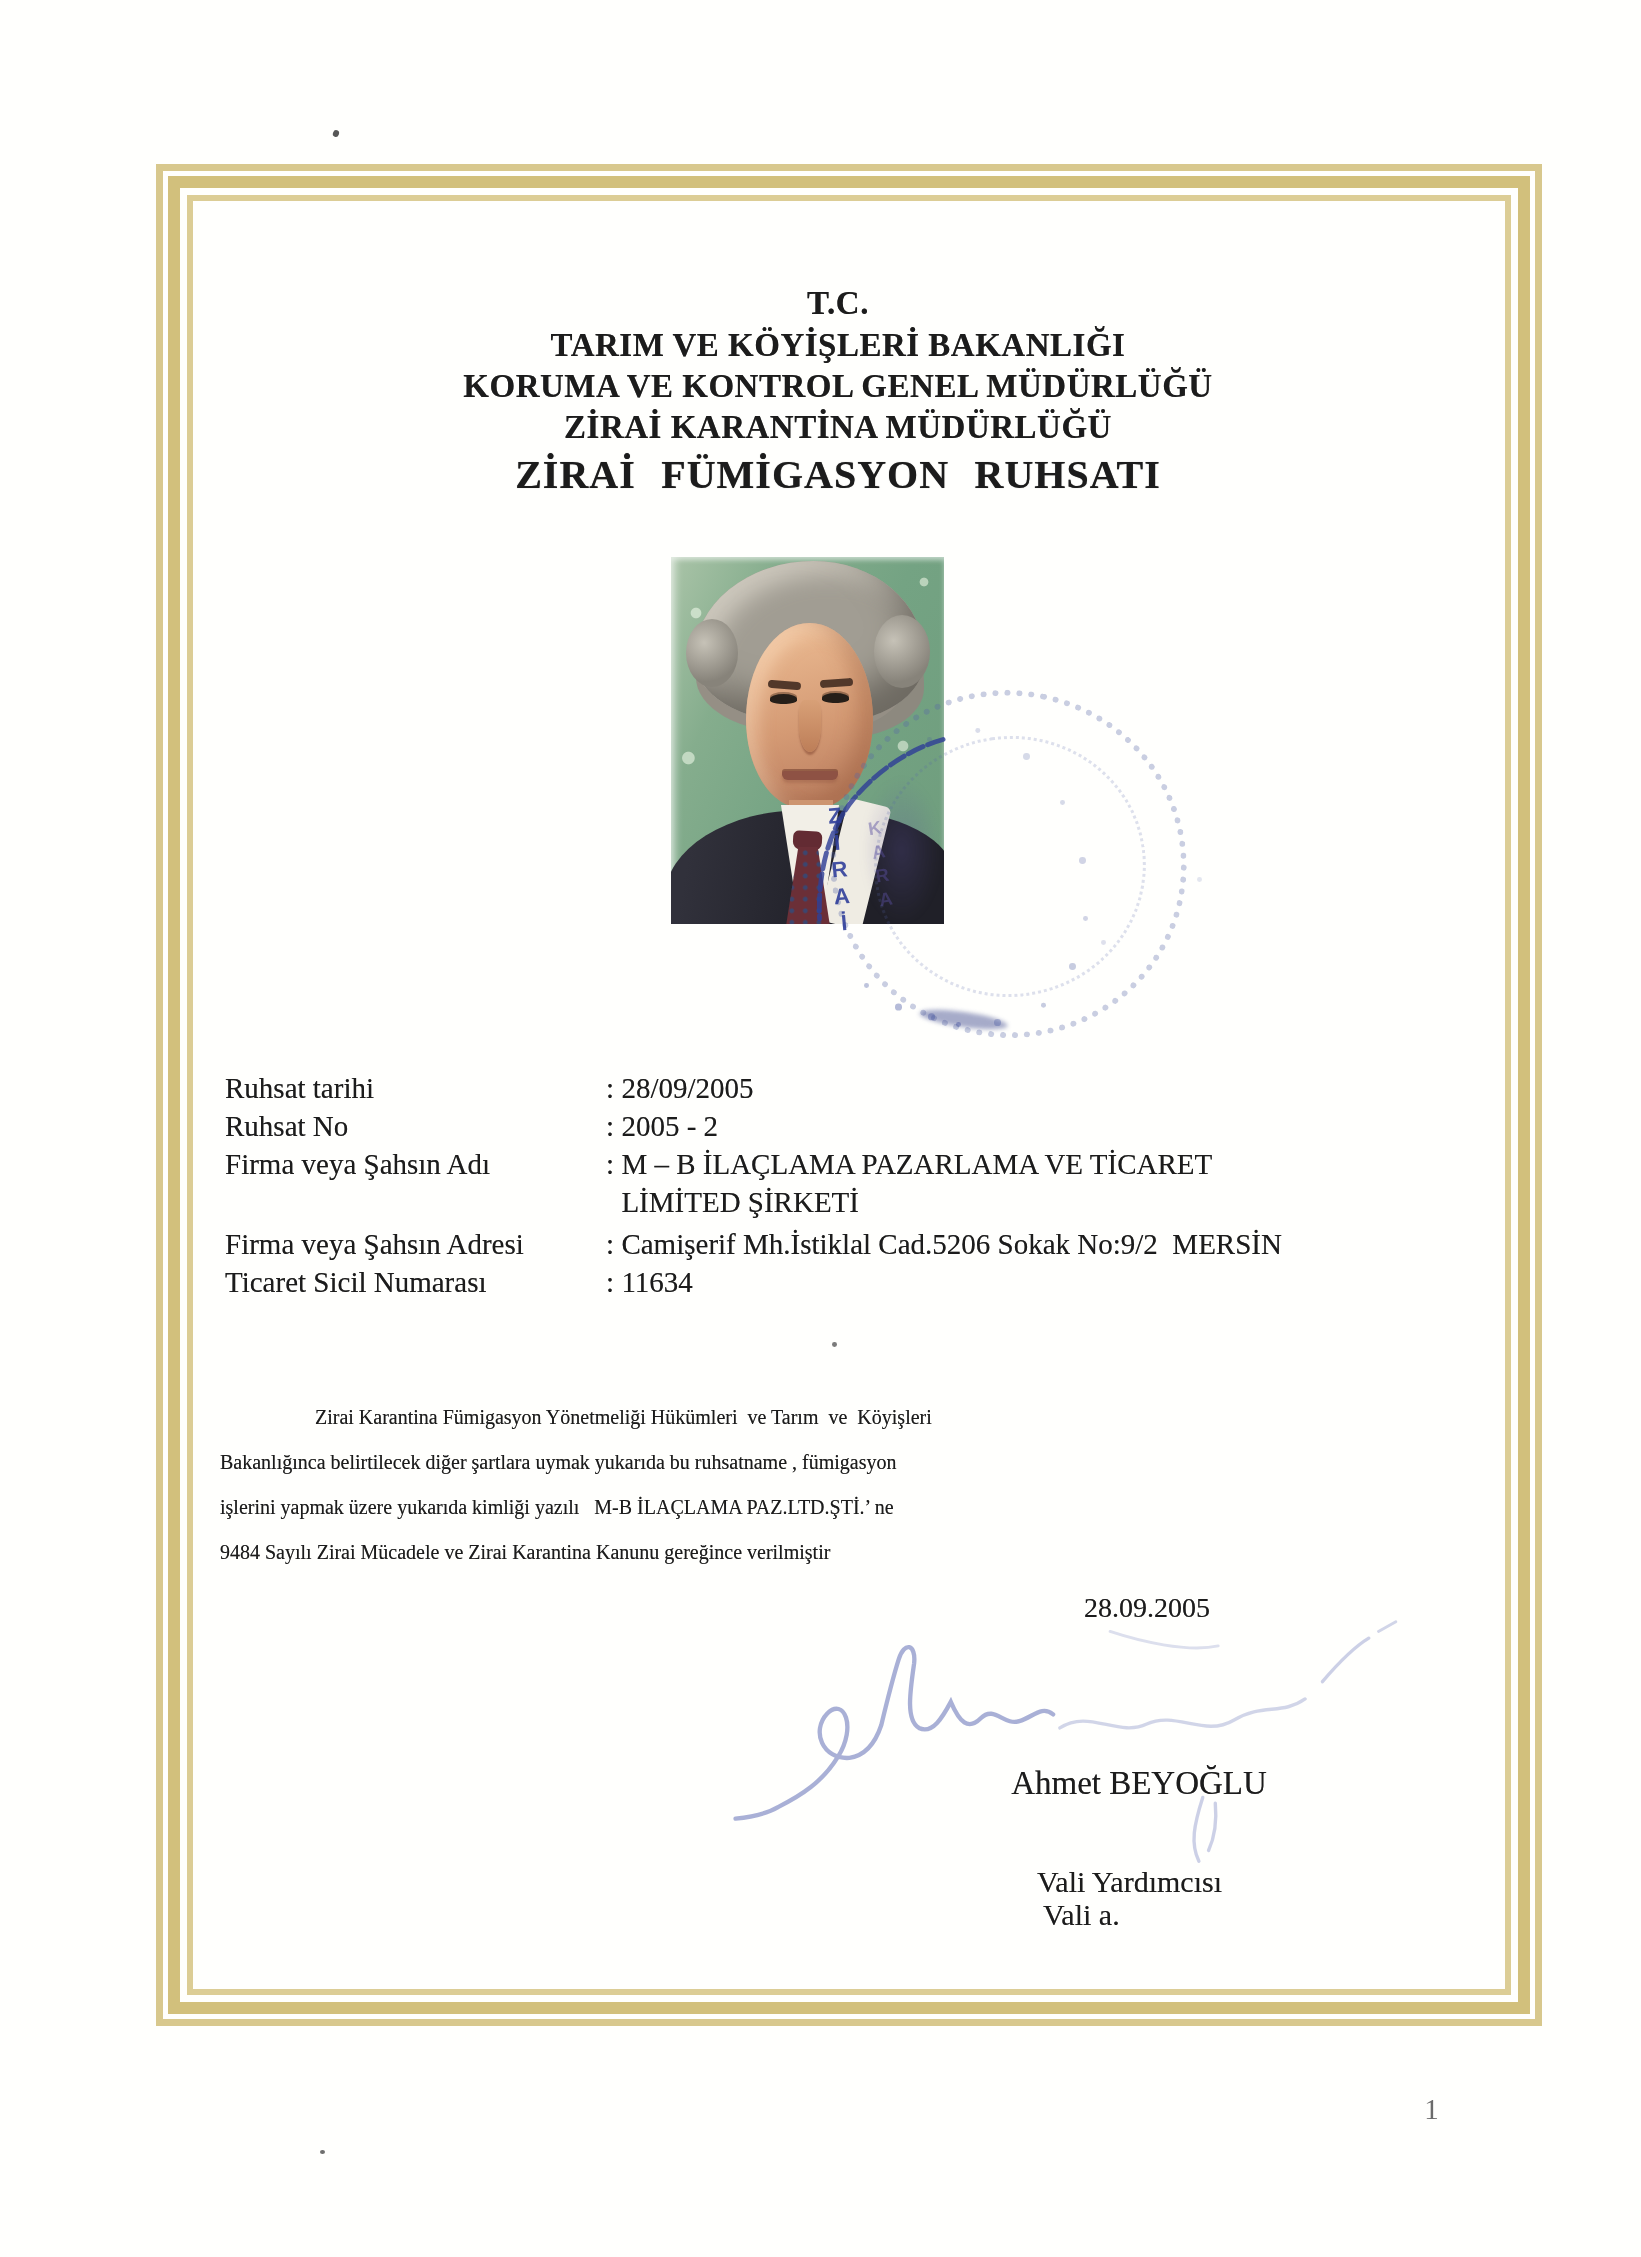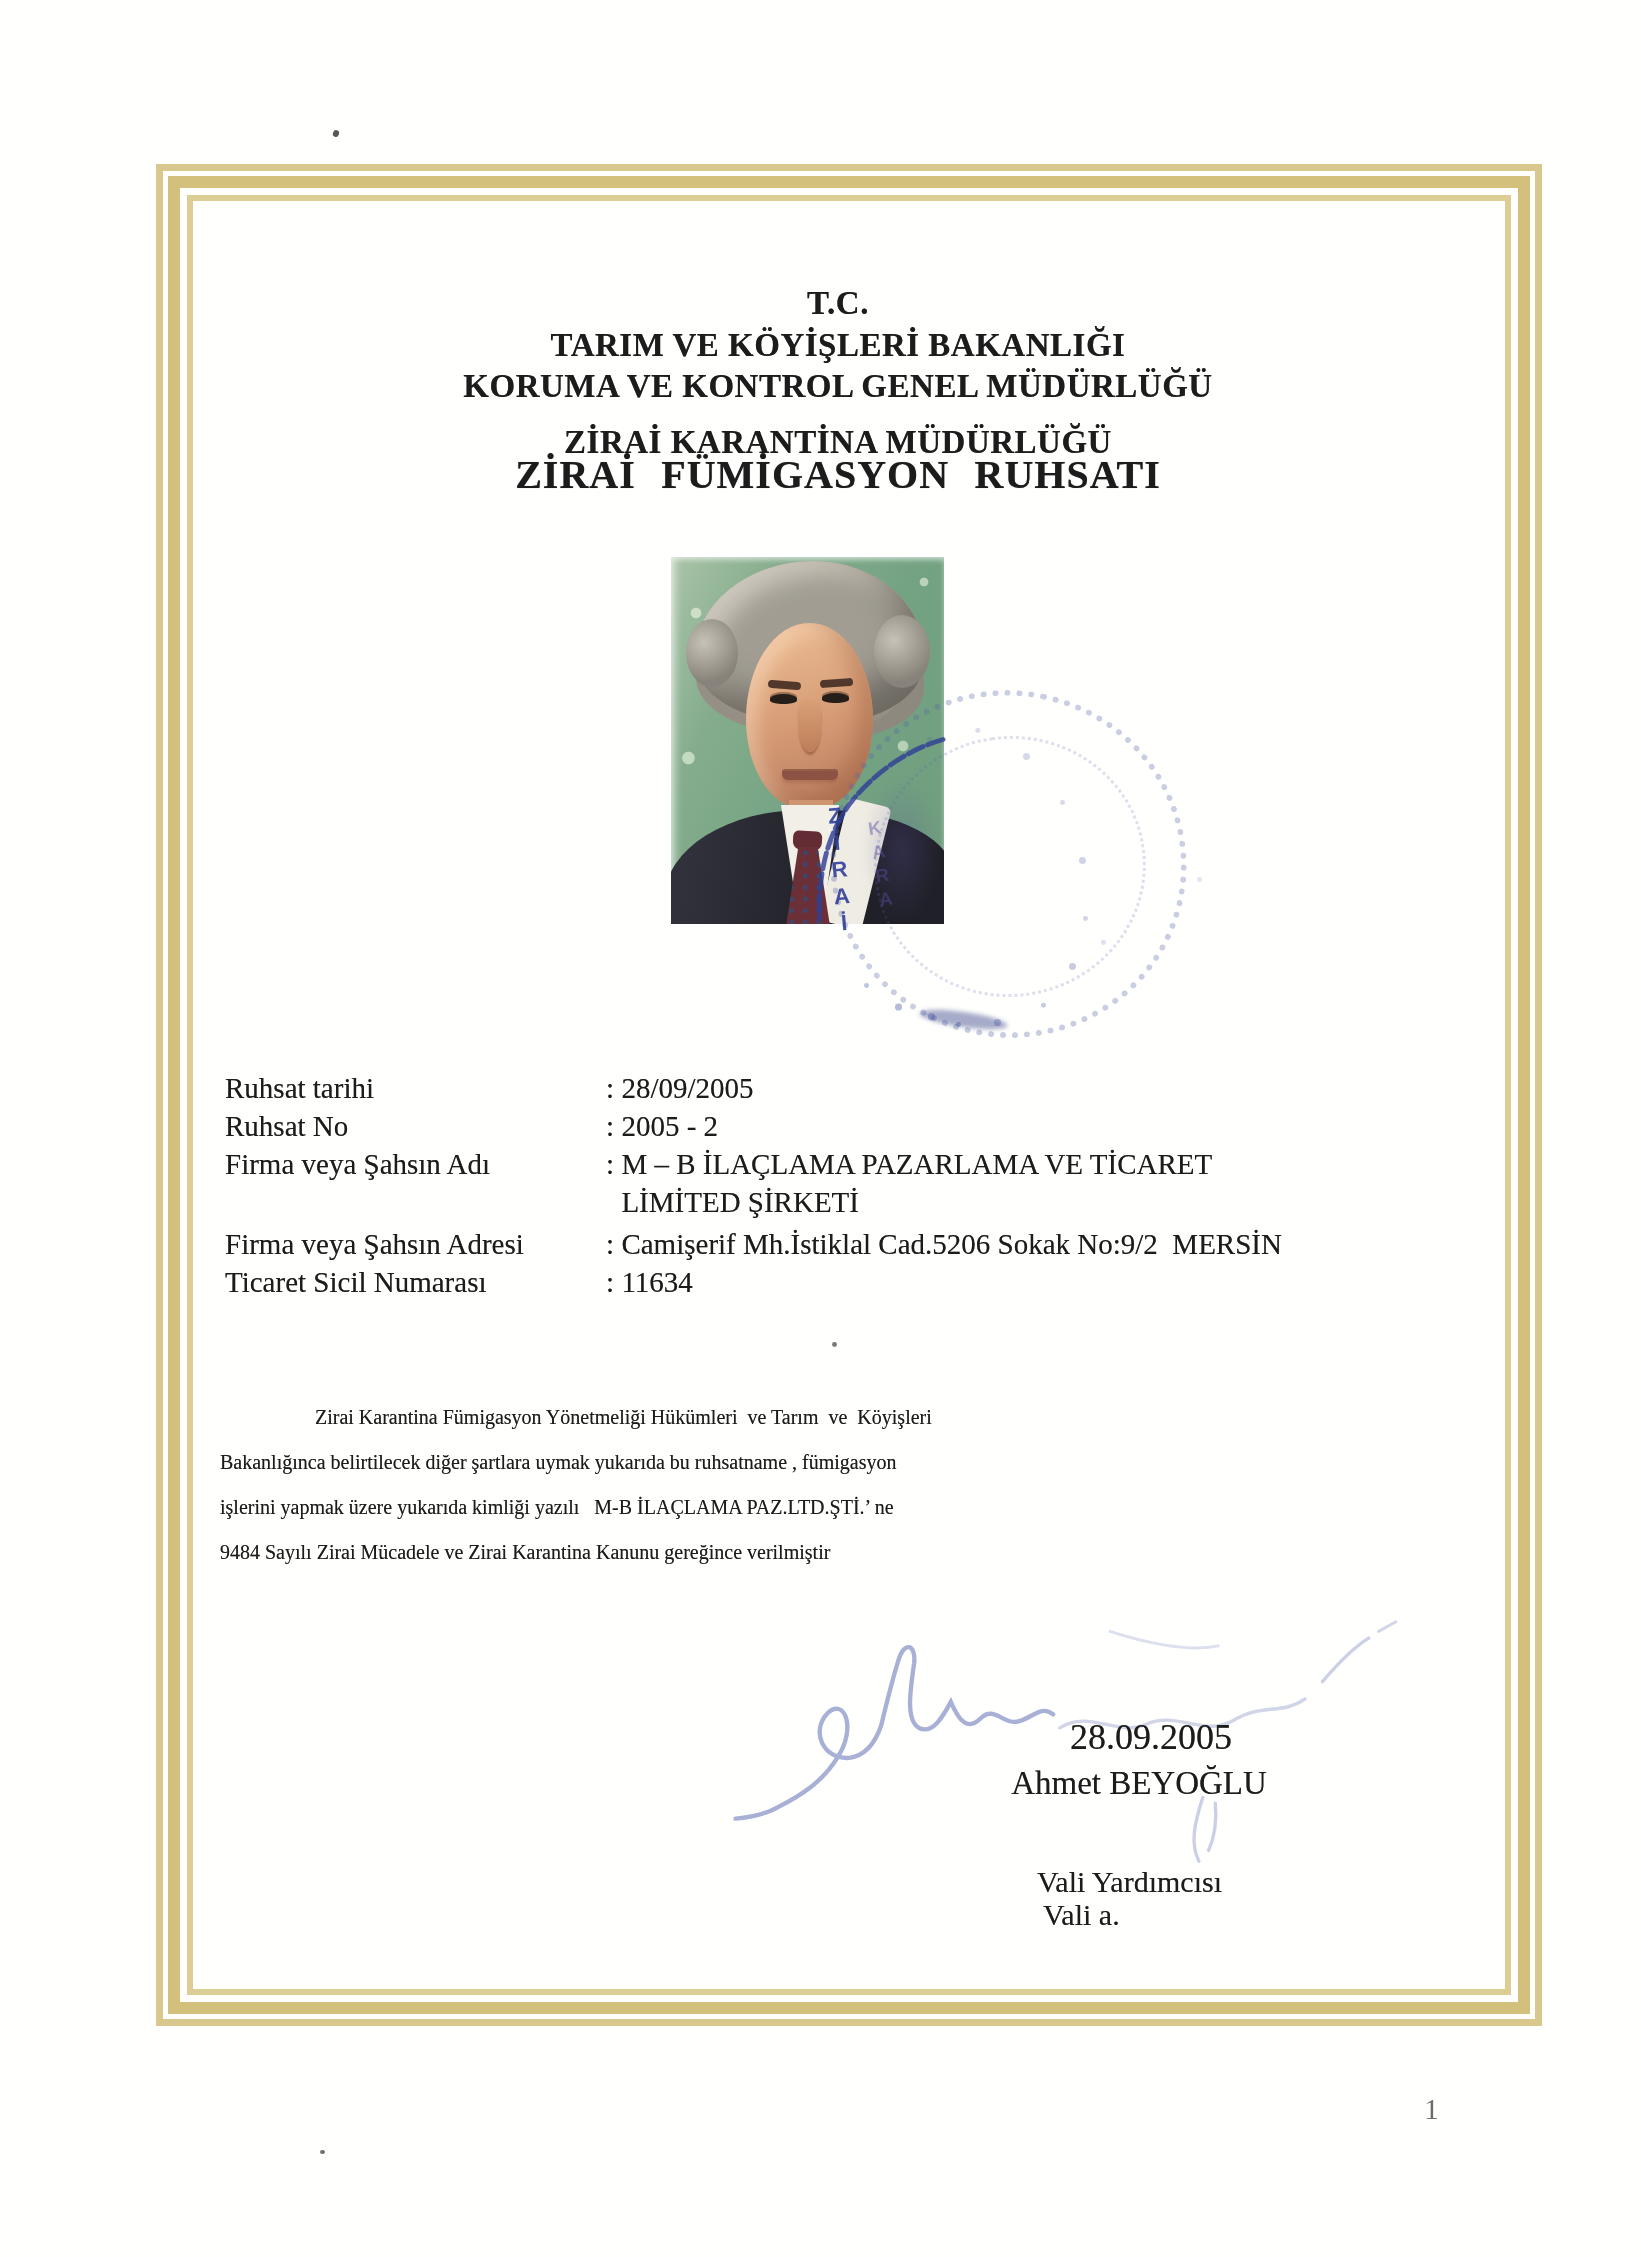--- a/index.html
+++ b/index.html
@@ -29,21 +29,21 @@
   .hline {
     position:absolute; left:226px; width:1224px;
     text-align:center; font-weight:bold;
     font-size:33px; line-height:42px;
     letter-spacing:0.5px;
     text-shadow:0 0 0.6px rgba(0,0,0,.55);
   }
   .h1 { top:282px; }
   .h2 { top:324px; }
   .h3 { top:365px; }
-  .h4 { top:421px; }
+  .h4 { top:406px; }
   .cert-title {
     position:absolute; left:226px; width:1224px; top:451px;
     text-align:center; font-weight:bold;
     font-size:40px; line-height:48px;
     word-spacing:14.5px; letter-spacing:1px;
     text-shadow:0 0 0.7px rgba(0,0,0,.6);
   }
   
   .photo {
     position:absolute; left:671px; top:557px; width:273px; height:367px;
@@ -183,21 +183,21 @@
   .frow.gap { margin-top:3.9px; }
   .flabel { width:381px; flex:none; white-space:pre; }
   .fcolon { width:15.4px; flex:none; }
   .fvalue { white-space:pre;font-family:Liberation Serif, serif; }
   
   .body-par { position:absolute; left:220px; top:1395px; width:1139px; font-size:20px; line-height:45px; text-shadow:0 0 0.5px rgba(0,0,0,.5); }
   .bline { white-space:pre; }
   .bline.indent { padding-left:95px; }
   
   .sig-svg { position:absolute; left:0; top:0; pointer-events:none; }
-  .sig-date { position:absolute; left:1070px; top:1716px; width:154px; text-align:center; font-size:36px; text-shadow:0 0 0.5px rgba(0,0,0,.5); }
+  .sig-date { position:absolute; left:1070px; top:1592px; width:154px; text-align:center; font-size:28px; text-shadow:0 0 0.5px rgba(0,0,0,.5); }
   .sig-name { position:absolute; left:994px; top:1765px; width:290px; text-align:center; font-size:33px; text-shadow:0 0 0.6px rgba(0,0,0,.55); }
   .sig-role1 { position:absolute; left:1043px; top:1898px; width:193px; text-align:left; font-size:30px; text-shadow:0 0 0.5px rgba(0,0,0,.5); }
   .sig-role2 { position:absolute; left:1004px; top:1865px; width:251px; text-align:center; font-size:30px; text-shadow:0 0 0.5px rgba(0,0,0,.5); }
   
   .page-num { position:absolute; left:1412px; top:2093px; width:39px; text-align:center; font-size:29px; color:#6b6b6b; }
   .artifact { position:absolute; border-radius:50%; }
   .dot-top { left:333px; top:130px; width:5.8px; height:6.8px; background:#3a3a3a; transform:rotate(20deg); opacity:.85; }
   .dot-mid { left:832px; top:1342px; width:4.8px; height:4.8px; background:#5a5a5a; opacity:.8; }
   .dot-bot { left:320px; top:2150px; width:4.8px; height:3.9px; background:#4a4a4a; opacity:.8; }
 </style>

